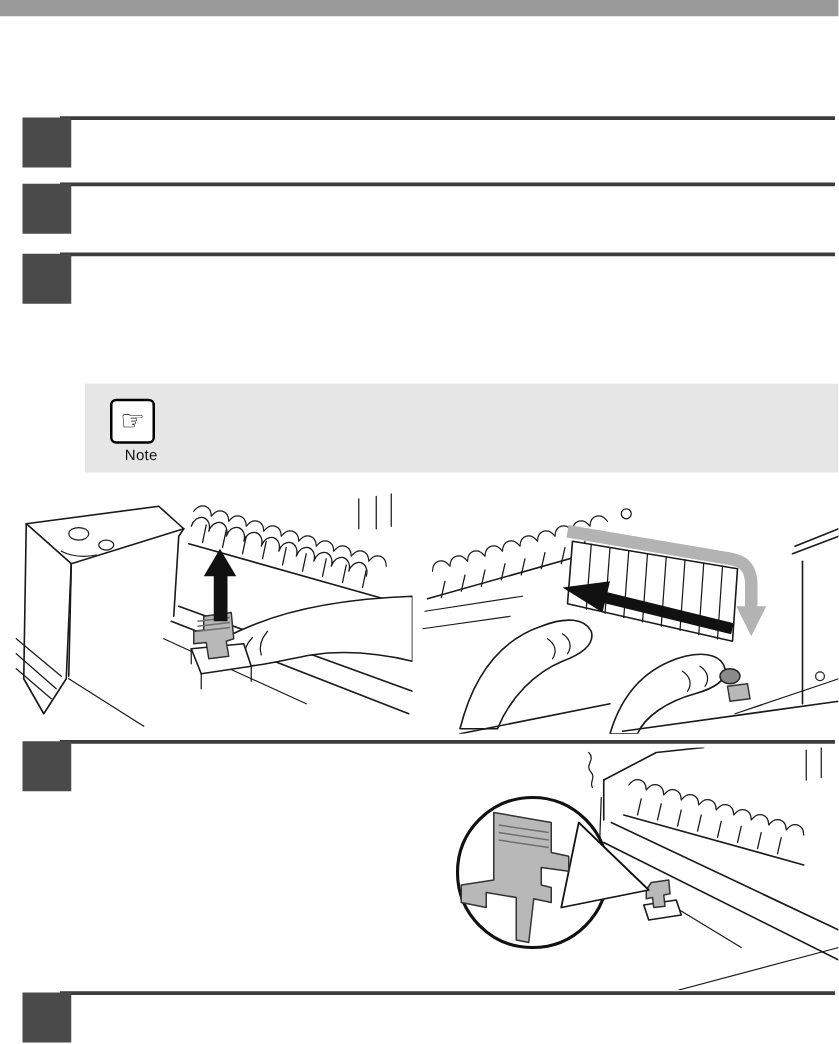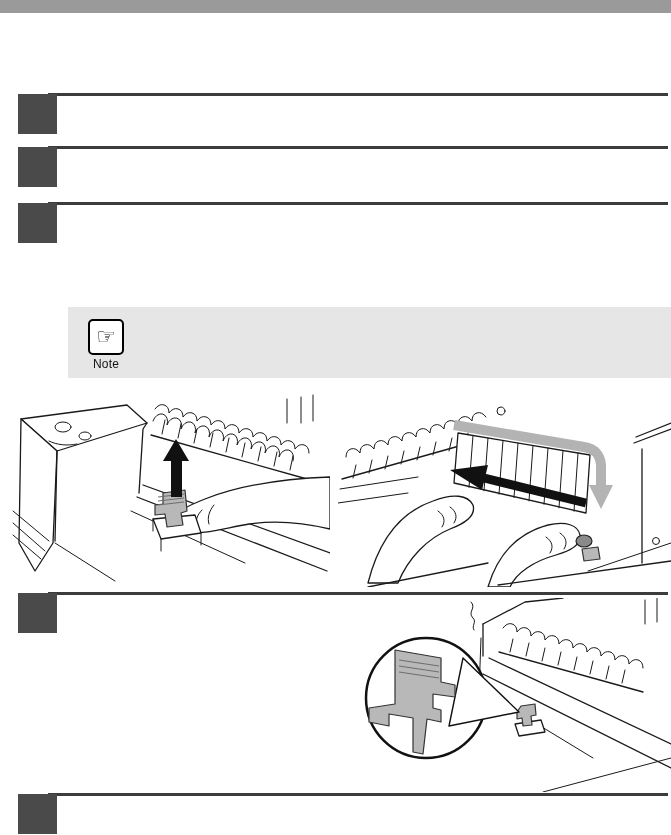--- a/index.html
+++ b/index.html
@@ -11,21 +11,21 @@
   .step{position:absolute;left:0;width:671px;height:44px;}
   .step .rule{position:absolute;left:48px;top:0;width:620px;height:3px;background:#3c3c3c;}
   .step .sq{position:absolute;left:18px;top:1px;width:39px;height:40px;background:#4a4a4a;}
   .note-box{position:absolute;left:68px;top:307px;width:603px;height:71px;background:#e6e6e6;}
   .note-icon-wrap{position:absolute;left:18px;top:12px;width:40px;text-align:center;}
   .note-icon{
     width:32px;height:32px;margin:0 auto;background:#ffffff;border:2px solid #000000;
     border-radius:5px;display:flex;align-items:center;justify-content:center;
     font-size:22px;line-height:1;color:#000;
   }
-  .note-label{margin-top:2px;font-size:12px;color:#111;letter-spacing:.2px;}
+  .note-label{margin-top:2px;font-size:12px;color:#111;letter-spacing:.2px;text-align:right;}
   .fig{position:absolute;}
   .figA{left:5px;top:393px;width:325px;height:190px;}
   .figB{left:338px;top:393px;width:333px;height:194px;}
   .figC{left:353px;top:598px;width:318px;height:194px;}
   svg{display:block;}
   .ln{fill:none;stroke:#1a1a1a;stroke-width:1.3;stroke-linejoin:round;stroke-linecap:round;}
   .lnthin{fill:none;stroke:#1a1a1a;stroke-width:1;stroke-linejoin:round;stroke-linecap:round;}
   .white{fill:#ffffff;stroke:#1a1a1a;stroke-width:1.3;stroke-linejoin:round;}
   .grayfill{fill:#b8b8b8;stroke:#333;stroke-width:1.2;stroke-linejoin:round;}
   .hatch{fill:none;stroke:#6e6e6e;stroke-width:1.2;}

